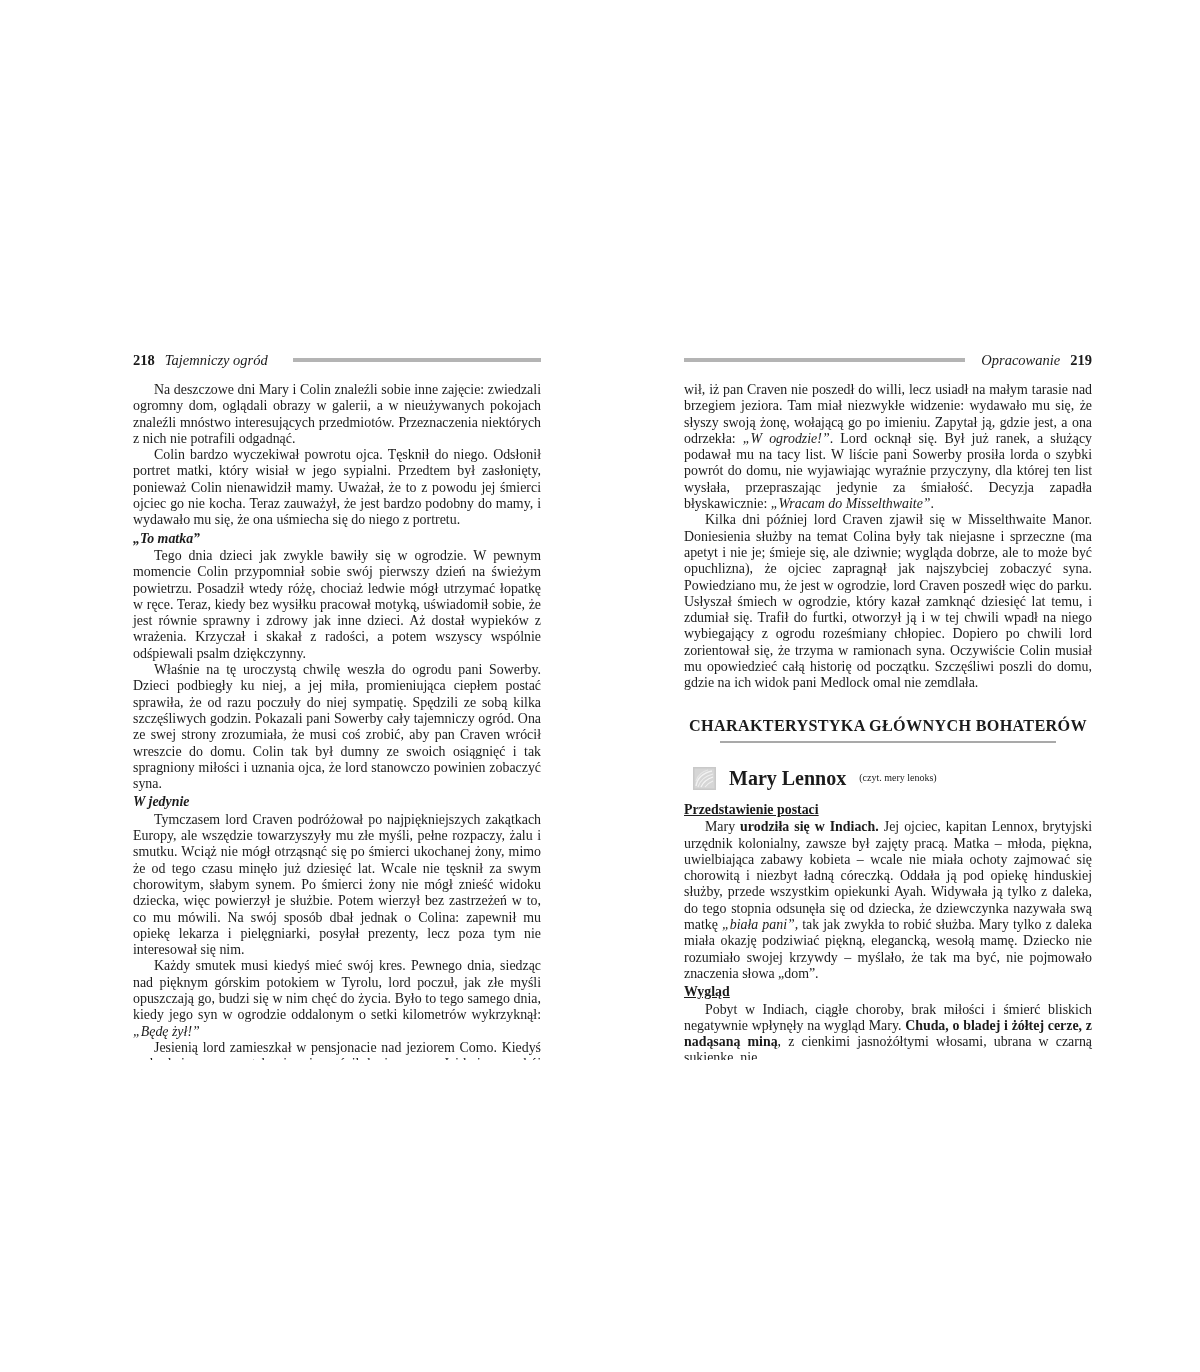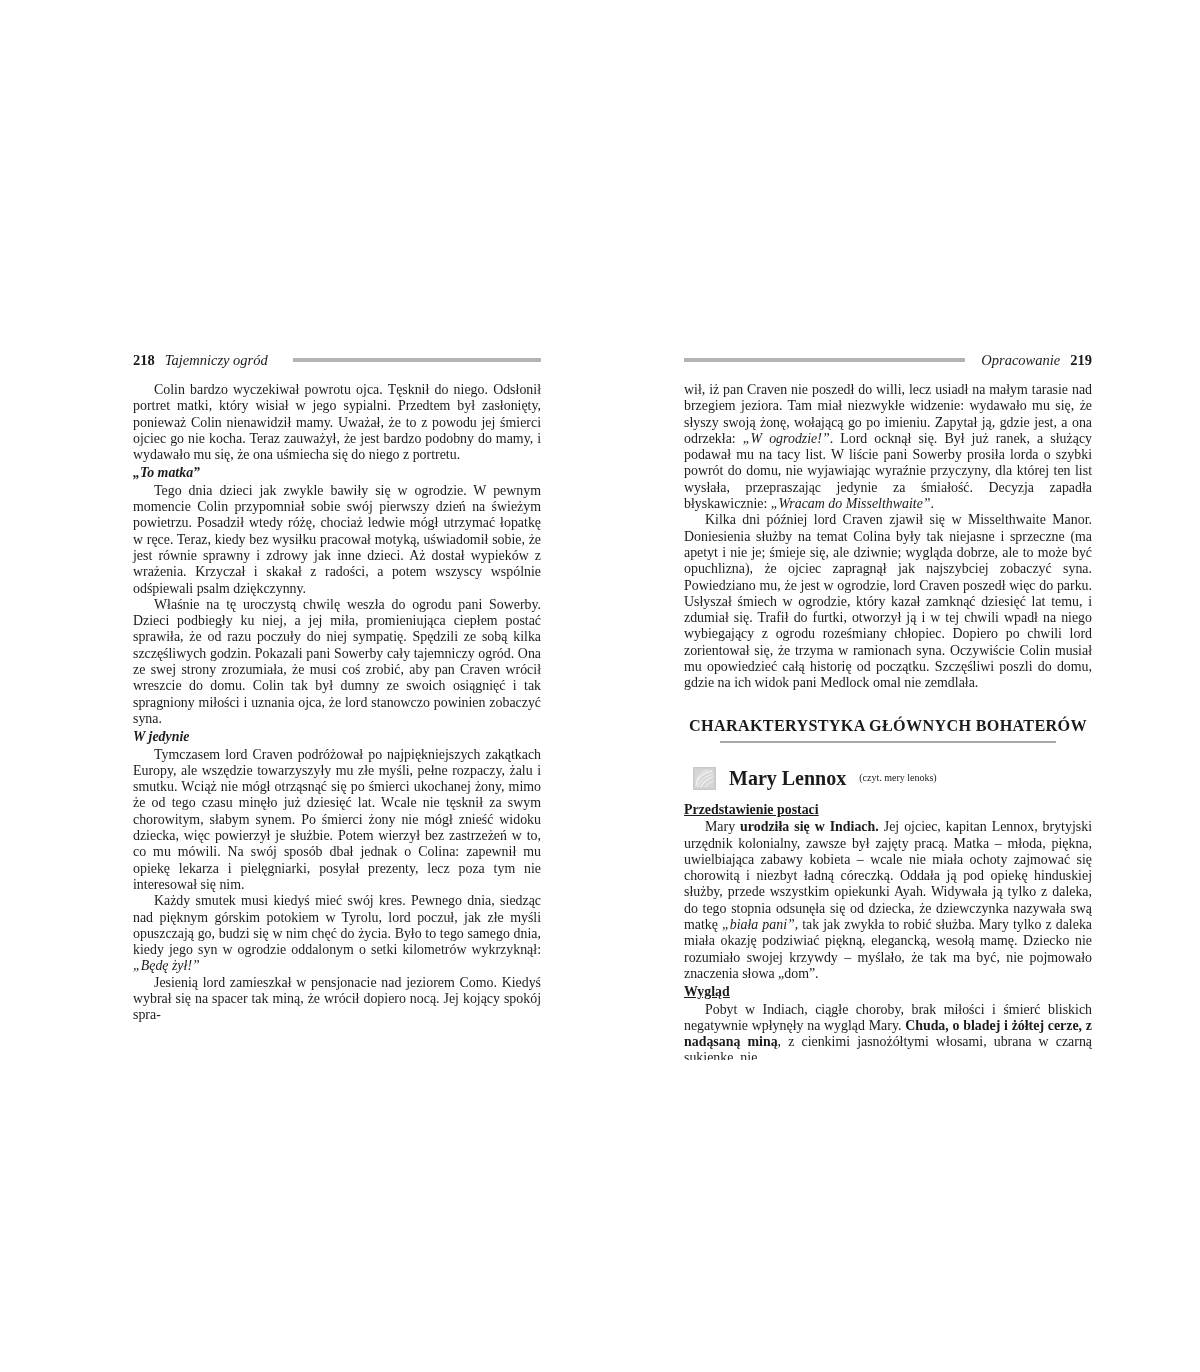--- a/index.html
+++ b/index.html
@@ -42,20 +42,21 @@
 
 <div class="spread">
 
   <section class="page page-left">
     <header class="running-head left-head">
       <span class="pgnum">218</span>
       <span class="runtitle">Tajemniczy ogród</span>
       <span class="head-rule"></span>
     </header>
     <div class="page-body" id="left-body">
+        <p class="para indent"><span>Na deszczowe dni Mary i Colin znaleźli sobie inne zajęcie: zwiedzali ogromny dom, oglądali obrazy w galerii, a w nieużywanych pokojach znaleźli mnóstwo interesujących przedmiotów. Przeznaczenia niektórych z nich nie potrafili odgadnąć.</span></p>
         <p class="para indent"><span>Colin bardzo wyczekiwał powrotu ojca. Tęsknił do niego. Odsłonił portret matki, który wisiał w jego sypialni. Przedtem był zasłonięty, ponieważ Colin nienawidził mamy. Uważał, że to z powodu jej śmierci ojciec go nie kocha. Teraz zauważył, że jest bardzo podobny do mamy, i wydawało mu się, że ona uśmiecha się do niego z portretu.</span></p>
         <div class="subheading bi">„To matka”</div>
         <p class="para indent"><span>Tego dnia dzieci jak zwykle bawiły się w ogrodzie. W pewnym momencie Colin przypomniał sobie swój pierwszy dzień na świeżym powietrzu. Posadził wtedy różę, chociaż ledwie mógł utrzymać łopatkę w ręce. Teraz, kiedy bez wysiłku pracował motyką, uświadomił sobie, że jest równie sprawny i zdrowy jak inne dzieci. Aż dostał wypieków z wrażenia. Krzyczał i skakał z radości, a potem wszyscy wspólnie odśpiewali psalm dziękczynny.</span></p>
         <p class="para indent"><span>Właśnie na tę uroczystą chwilę weszła do ogrodu pani Sowerby. Dzieci podbiegły ku niej, a jej miła, promieniująca ciepłem postać sprawiła, że od razu poczuły do niej sympatię. Spędzili ze sobą kilka szczęśliwych godzin. Pokazali pani Sowerby cały tajemniczy ogród. Ona ze swej strony zrozumiała, że musi coś zrobić, aby pan Craven wrócił wreszcie do domu. Colin tak był dumny ze swoich osiągnięć i tak spragniony miłości i uznania ojca, że lord stanowczo powinien zobaczyć syna.</span></p>
         <div class="subheading bi">W jedynie</div>
         <p class="para indent"><span>Tymczasem lord Craven podróżował po najpiękniejszych zakątkach Europy, ale wszędzie towarzyszyły mu złe myśli, pełne rozpaczy, żalu i smutku. Wciąż nie mógł otrząsnąć się po śmierci ukochanej żony, mimo że od tego czasu minęło już dziesięć lat. Wcale nie tęsknił za swym chorowitym, słabym synem. Po śmierci żony nie mógł znieść widoku dziecka, więc powierzył je służbie. Potem wierzył bez zastrzeżeń w to, co mu mówili. Na swój sposób dbał jednak o Colina: zapewnił mu opiekę lekarza i pielęgniarki, posyłał prezenty, lecz poza tym nie interesował się nim.</span></p>
         <p class="para indent"><span>Każdy smutek musi kiedyś mieć swój kres. Pewnego dnia, siedząc nad pięknym górskim potokiem w Tyrolu, lord poczuł, jak złe myśli opuszczają go, budzi się w nim chęć do życia. Było to tego samego dnia, kiedy jego syn w ogrodzie oddalonym o setki kilometrów wykrzyknął: </span><span class="i">„Będę żył!”</span></p>
         <p class="para indent"><span>Jesienią lord zamieszkał w pensjonacie nad jeziorem Como. Kiedyś wybrał się na spacer tak miną, że wrócił dopiero nocą. Jej kojący spokój spra-</span></p>
       </div>
   </section>

